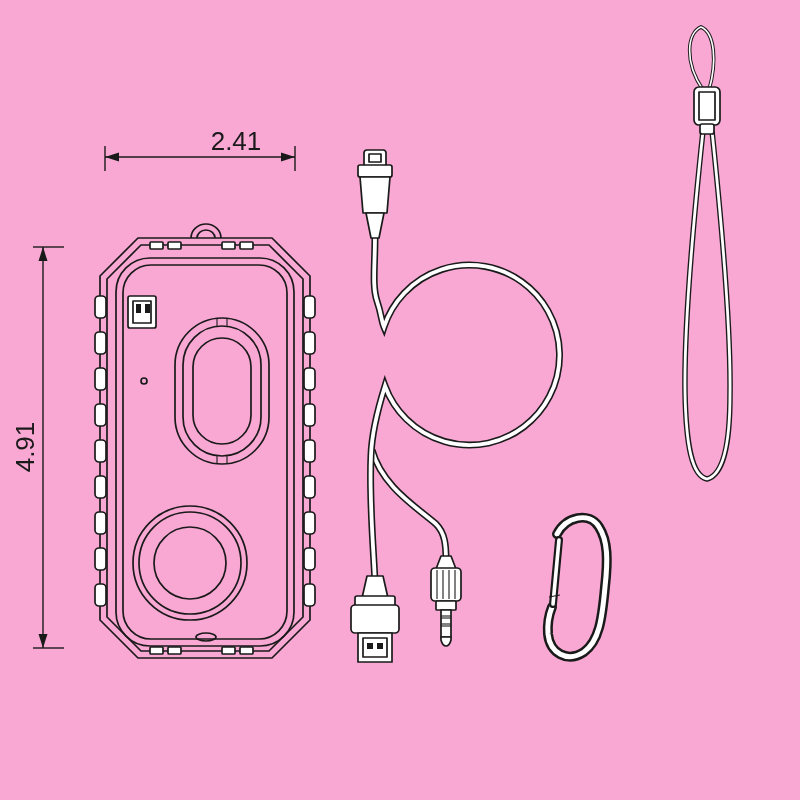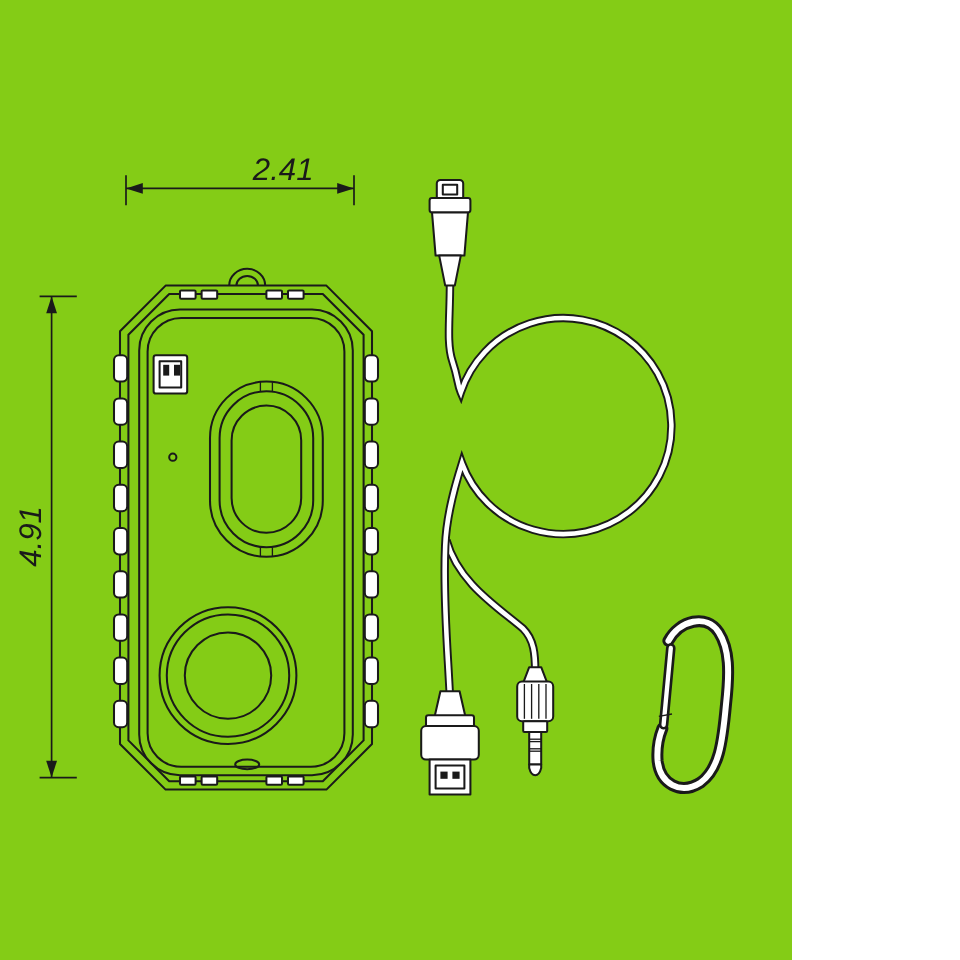--- a/index.html
+++ b/index.html
@@ -1,16 +1,16 @@
 <!DOCTYPE html>
 <html><head>
 <meta charset="utf-8">
 <style>
   html,body{margin:0;padding:0;background:#ffffff;}
-  .stage{width:660px;height:800px;background:#84cc16;position:relative;overflow:hidden;font-style:italic;}
+  .stage{width:800px;height:800px;background:#f9a8d4;position:relative;overflow:hidden;}
   svg{display:block;}
   .ln{fill:none;stroke:#1a1a1a;stroke-width:1.7;stroke-linejoin:round;}
   .ln-thin{fill:none;stroke:#1a1a1a;stroke-width:1.1;}
   .fillw{fill:#ffffff;stroke:#1a1a1a;stroke-width:1.7;stroke-linejoin:round;}
   .dark{fill:#1a1a1a;stroke:none;}
   .dim{stroke:#1a1a1a;stroke-width:1.4;fill:none;}
   .dim-text{font-family:"Liberation Sans",sans-serif;font-size:26px;fill:#1a1a1a;}
   .cable-o{fill:none;stroke:#1a1a1a;stroke-width:7;}
   .cable-i{fill:none;stroke:#ffffff;stroke-width:3.8;}
   .cord-o{fill:none;stroke:#1a1a1a;stroke-width:5.5;}

